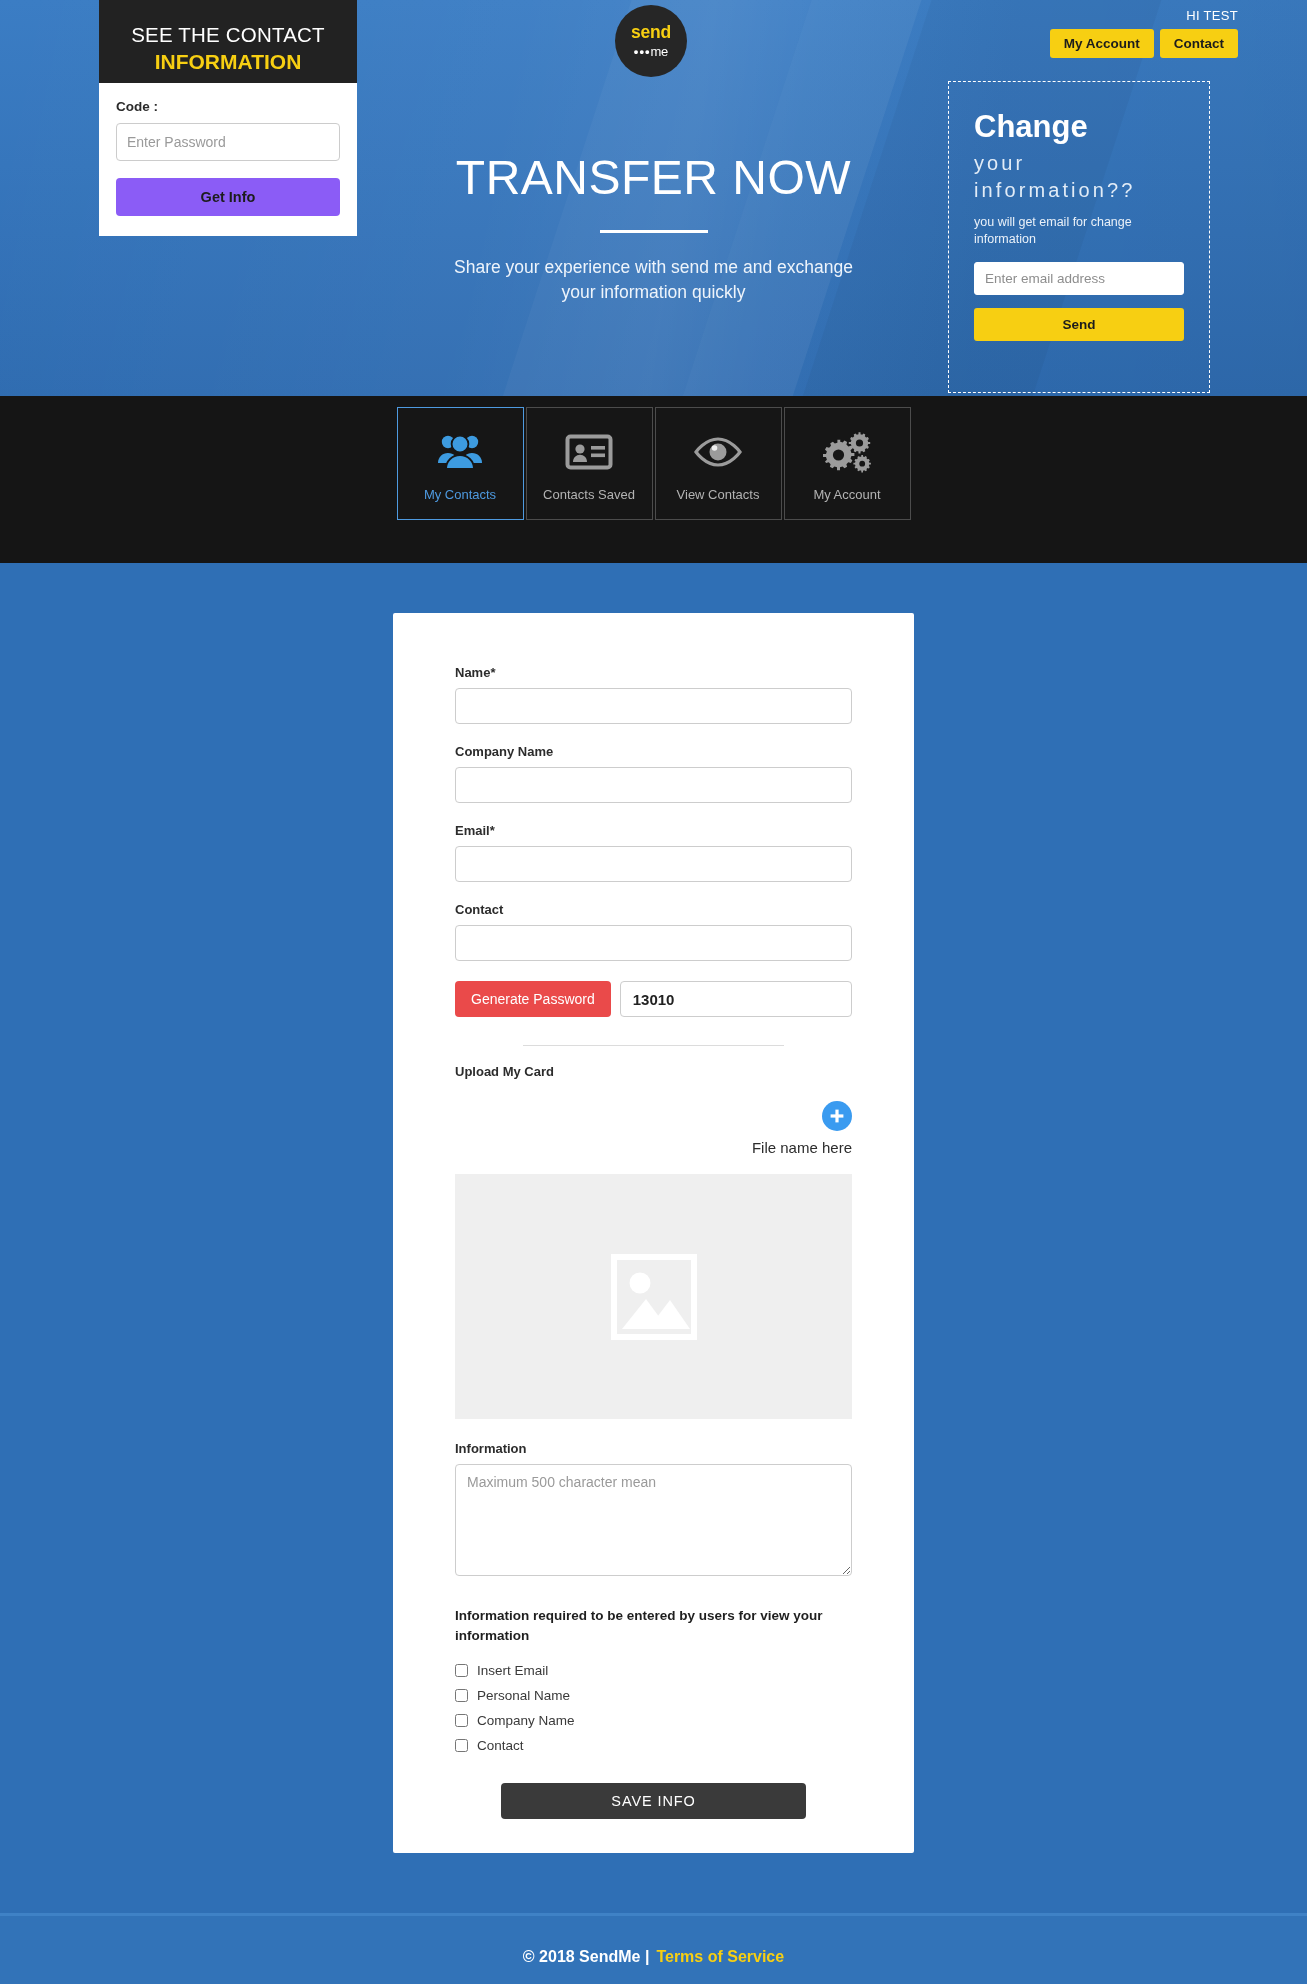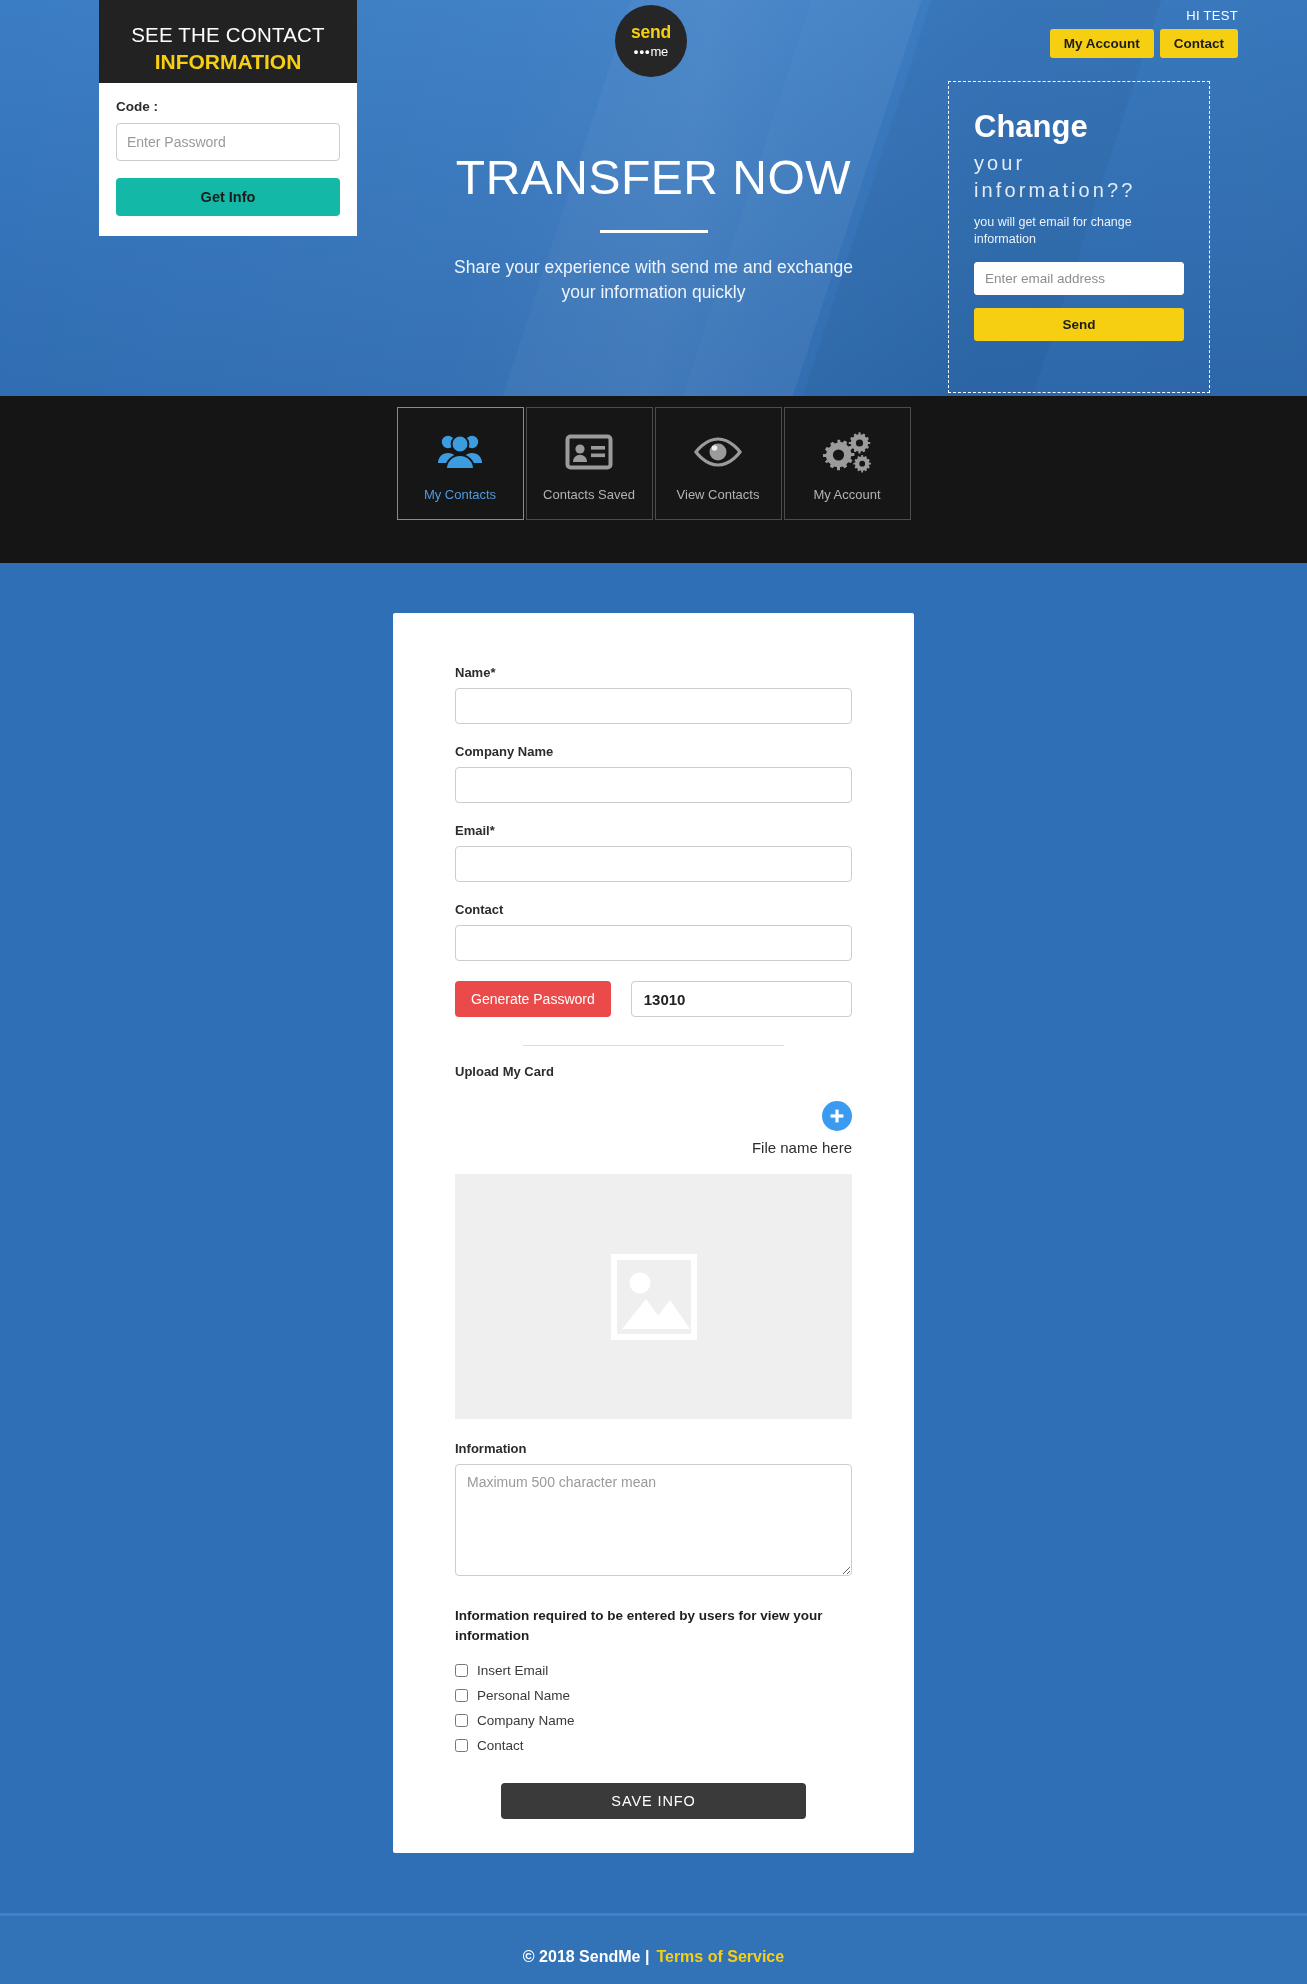--- a/index.html
+++ b/index.html
@@ -53,21 +53,21 @@
     font-size: 13.5px; font-weight: bold; color: #2b2b2b; margin-bottom: 9px;
   }
   .code-card-body input {
     width: 100%; height: 38px; border: 1px solid #cccccc; border-radius: 4px;
     padding: 0 10px; font-size: 14px; color: #444; font-family: "Liberation Sans", sans-serif;
     outline: none;
   }
   .code-card-body input::placeholder { color: #9a9a9a; }
   .btn-getinfo {
     margin-top: 17px; width: 100%; height: 38px; border: 0; border-radius: 4px;
-    background: #14b8a6; color: #1c1c1c; font-size: 14.5px; font-weight: bold;
+    background: #8b5cf6; color: #1c1c1c; font-size: 14.5px; font-weight: bold;
     cursor: pointer; font-family: "Liberation Sans", sans-serif;
   }
 
   
   .logo {
     position: absolute; left: 615px; top: 5px;
     width: 72px; height: 72px; border-radius: 50%;
     background: #262626;
     display: flex; flex-direction: column; align-items: center; justify-content: center;
     z-index: 4;
@@ -149,21 +149,21 @@
   }
   .f-label { font-size: 13px; font-weight: bold; color: #2c2c2c; margin-bottom: 8px; }
   .f-input {
     width: 100%; height: 36px; border: 1px solid #cdcdcd; border-radius: 4px;
     padding: 0 10px; font-size: 14px; color: #333; outline: none; background: #fff;
     font-family: "Liberation Sans", sans-serif;
   }
   .f-group { margin-bottom: 20px; }
   .f-group:last-child { margin-bottom: 0; }
 
-  .pw-row { display: flex; gap: 20px; margin-top: 4px; }
+  .pw-row { display: flex; gap: 9px; margin-top: 4px; }
   .btn-genpw {
     background: #ea4a4a; border: 0; border-radius: 4px; color: #ffffff;
     font-size: 14px; padding: 0 16px; height: 36px; cursor: pointer; white-space: nowrap;
     font-family: "Liberation Sans", sans-serif;
   }
   .pw-value {
     flex: 1; height: 36px; border: 1px solid #cdcdcd; border-radius: 4px;
     padding: 0 12px; font-size: 15px; font-weight: bold; color: #222;
     display: flex; align-items: center; background: #fff;
   }

